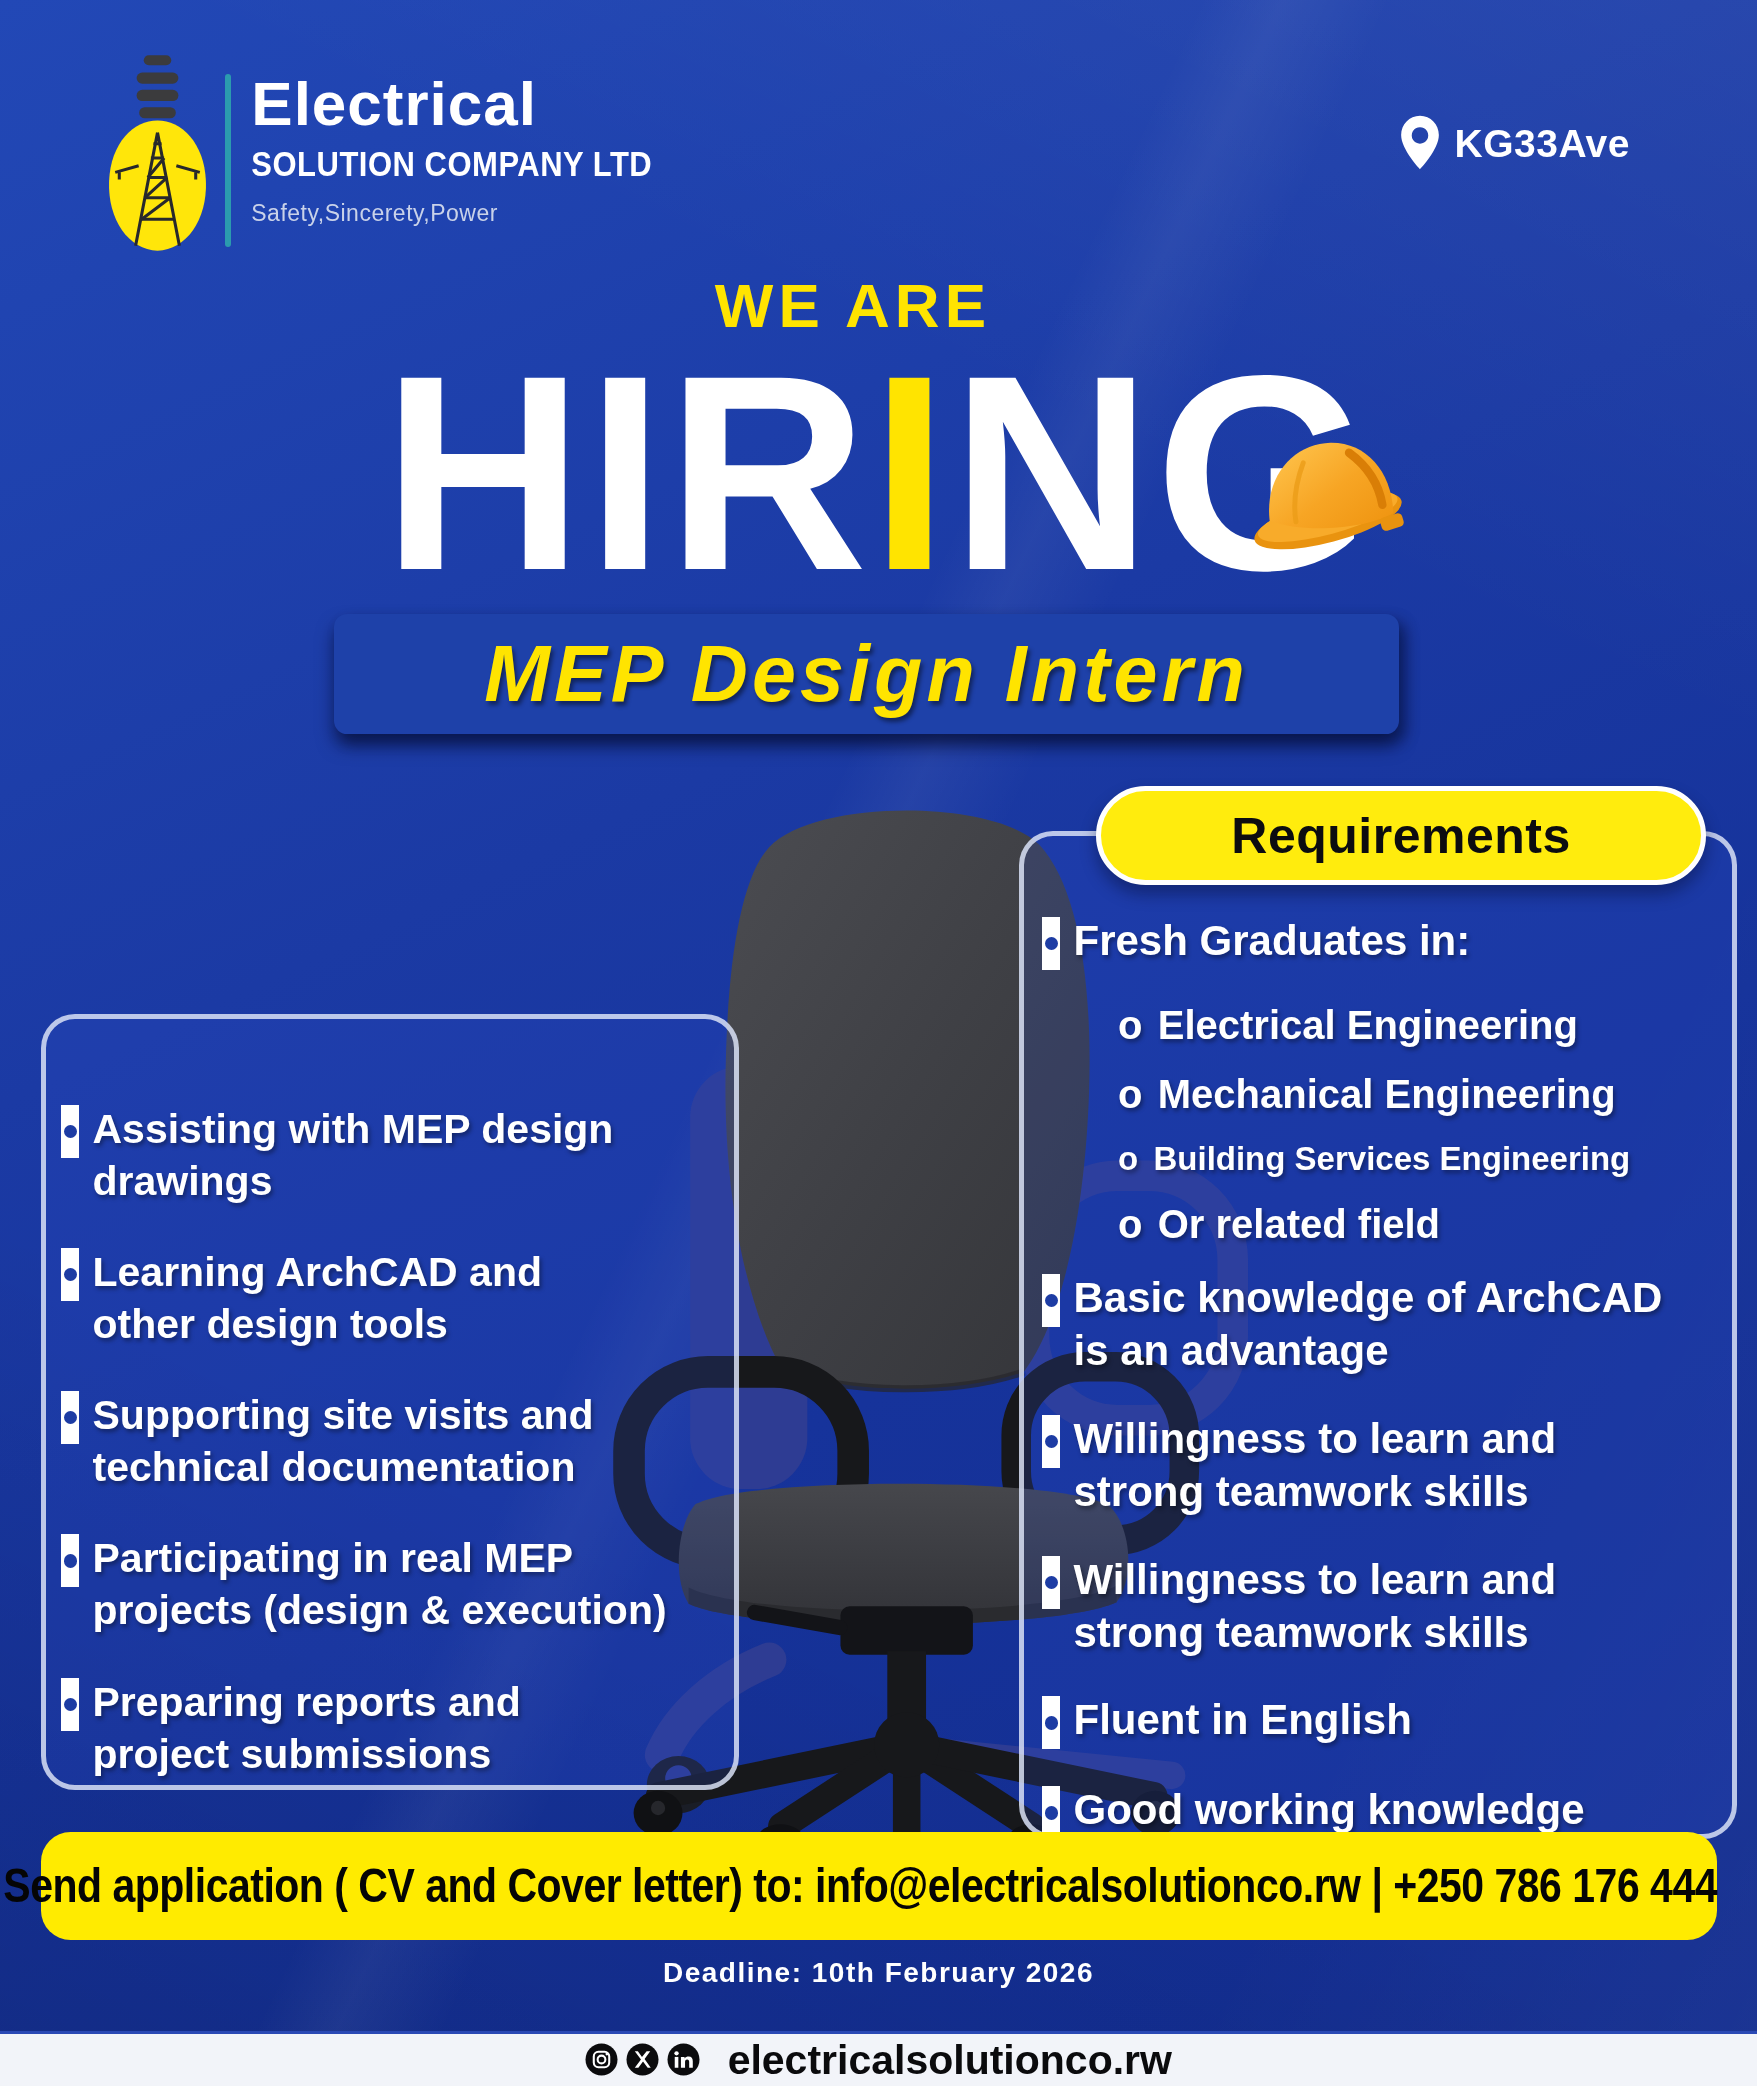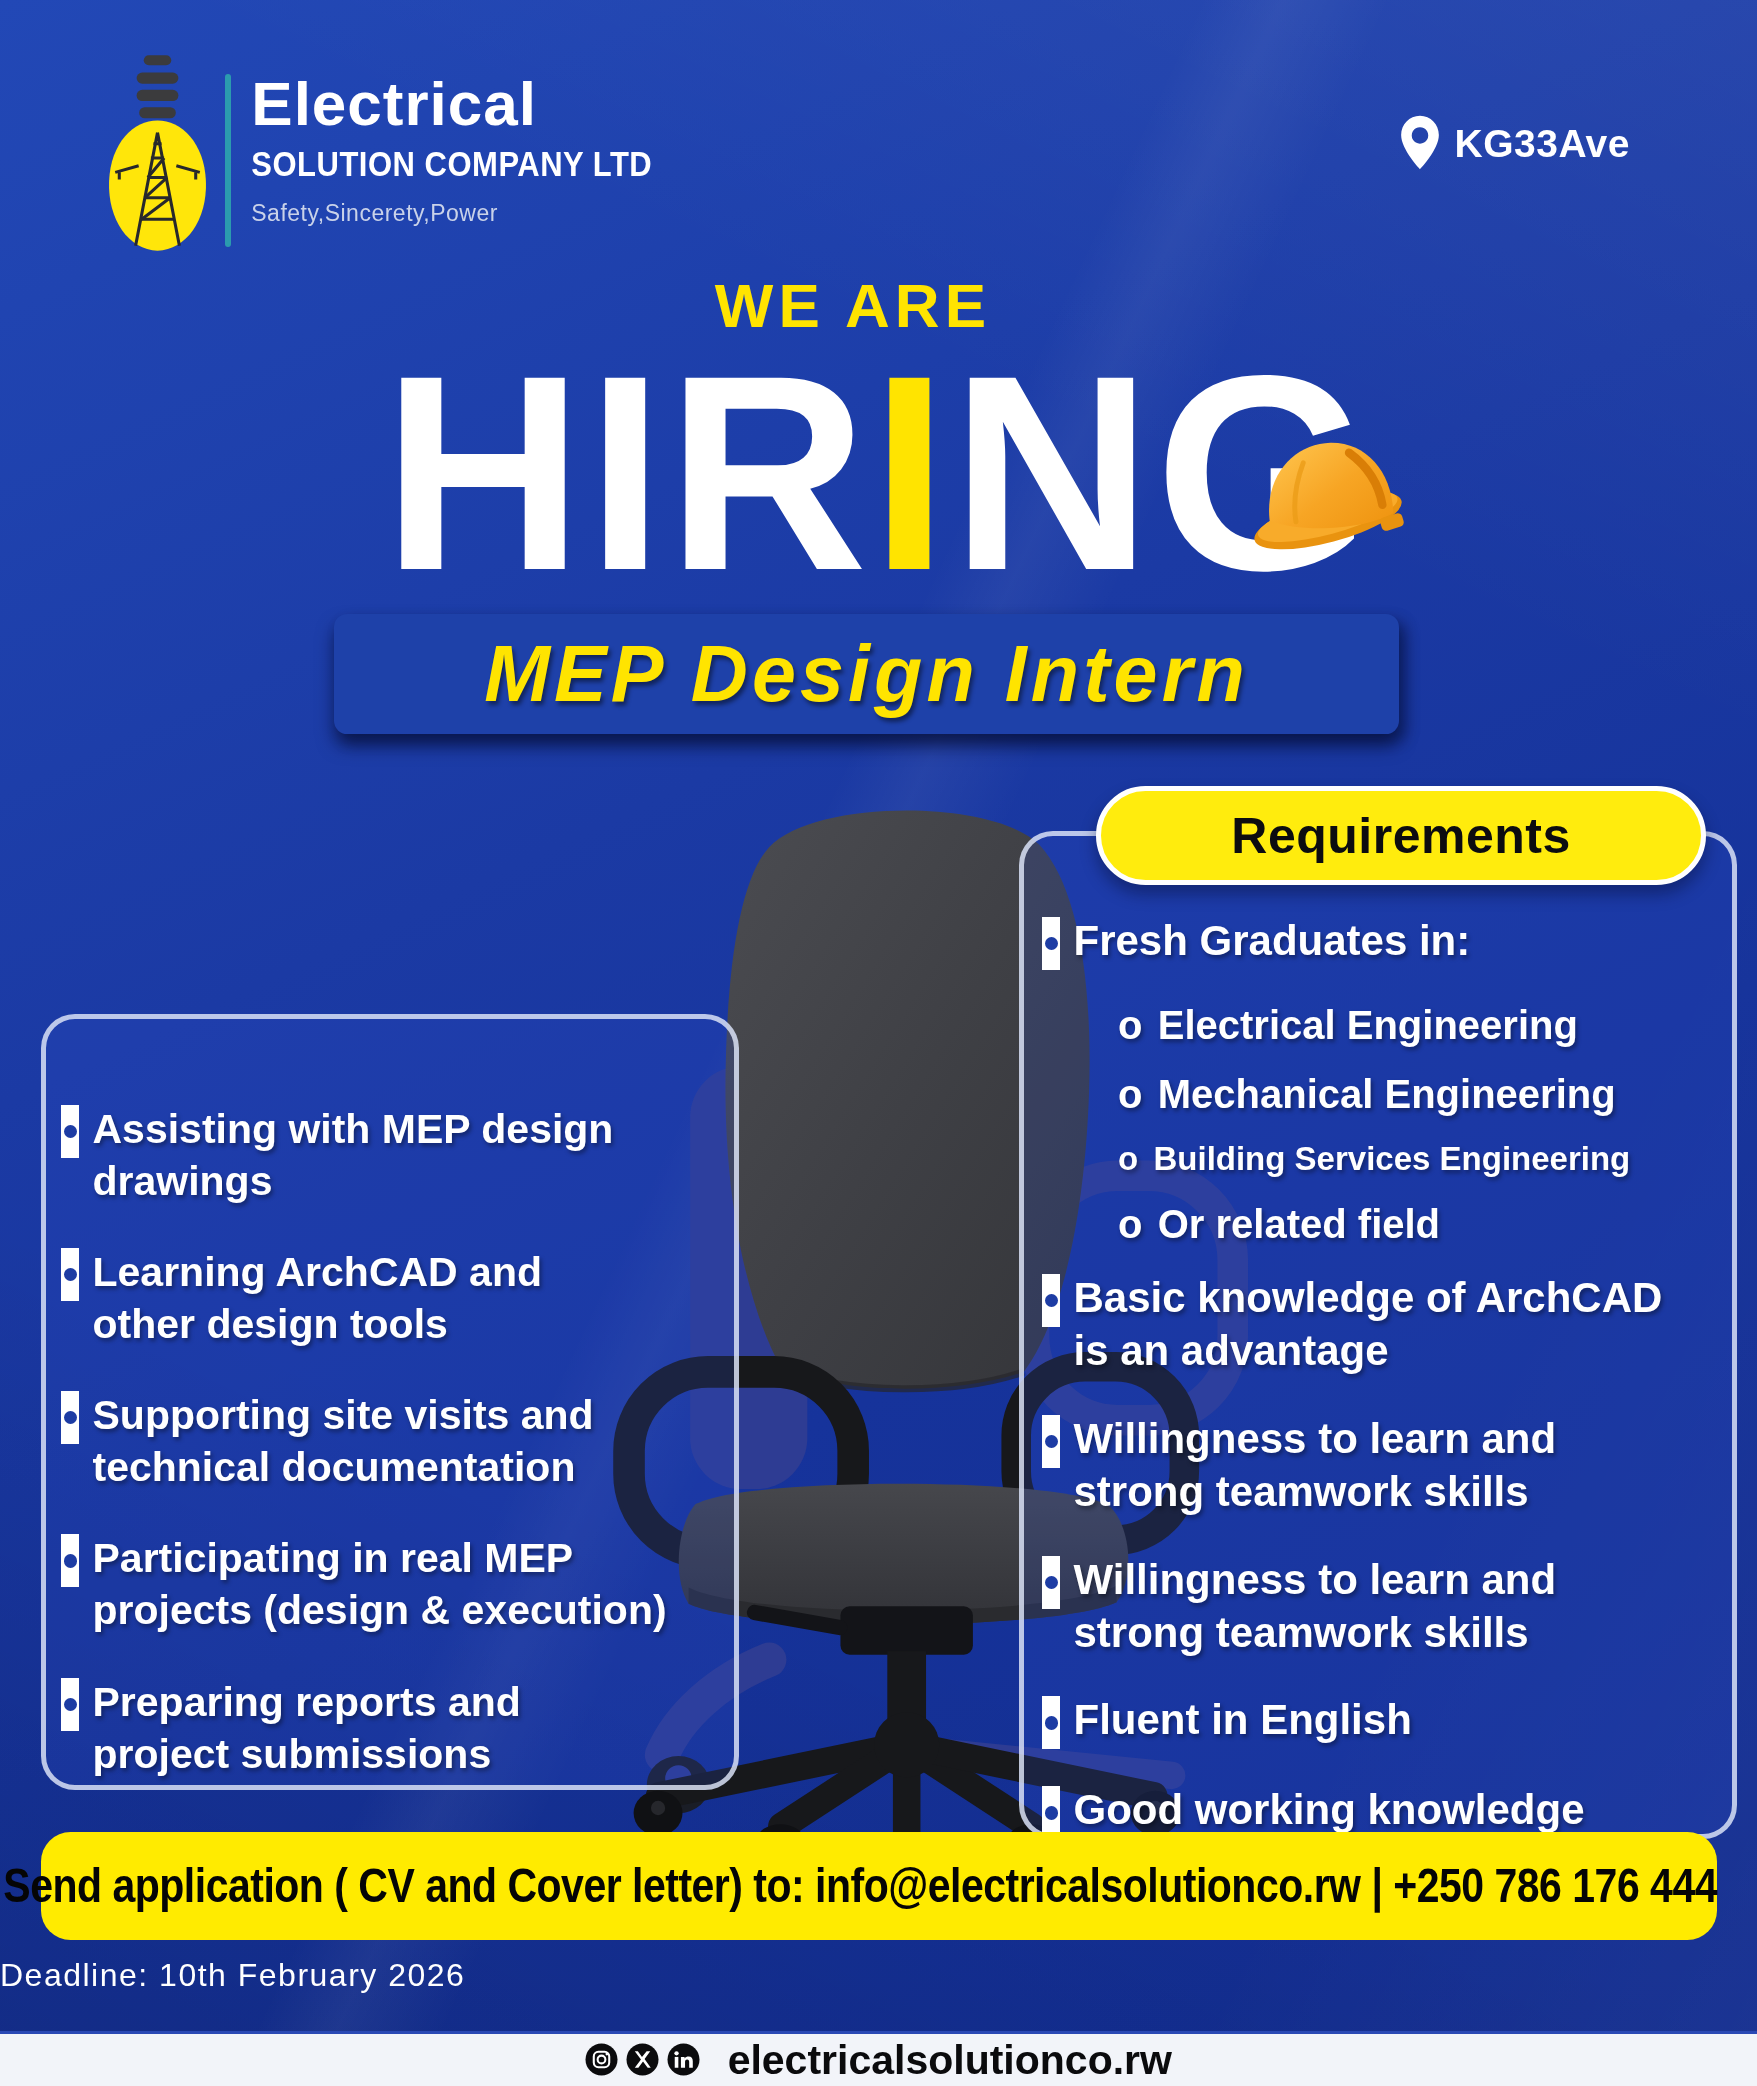--- a/index.html
+++ b/index.html
@@ -67,22 +67,22 @@
   .sublist{list-style:none;margin:11.2px 0 0 0;padding:0 0 0 76px;}
   .subitem{display:flex;gap:15.3px;color:#ffffff;font-weight:700;font-size:40px;line-height:1.0;
     margin-bottom:28.5px;text-shadow:2px 2.5px 4.6px rgba(0,0,0,0.38);}
   .subitem.sub-small{font-size:33px;}
   .sub-marker{font-weight:700;}
   
   .send-banner{position:absolute;left:41px;top:1832px;width:1676px;height:108px;z-index:5;
     background:#ffeb00;border-radius:29.6px;display:flex;align-items:center;justify-content:flex-end;}
   .send-banner span{font-size:41px;font-weight:700;color:#050505;white-space:nowrap;letter-spacing:-0.5px;
     transform:scaleY(1.18);}
-  .deadline{position:absolute;left:0;right:0;top:1957px;text-align:left;z-index:5;
-    font-size:32px;font-weight:400;color:#ffffff;letter-spacing:1.5px;}
+  .deadline{position:absolute;left:0;right:0;top:1957px;text-align:center;z-index:5;
+    font-size:28px;font-weight:700;color:#ffffff;letter-spacing:1.5px;}
   .footer{position:absolute;left:0;right:0;bottom:0;height:53px;background:#f2f4f9;z-index:6;
     border-top:3.6px solid #2a49b5;display:flex;align-items:center;justify-content:center;gap:11.2px;}
   .footer-icons{display:flex;gap:8.2px;align-items:center;}
   .website{font-size:41px;font-weight:800;color:#0b0b0d;letter-spacing:0px;margin-left:16px;}
 </style>
 </head>
 <body>
 
 <div class="poster">
 

